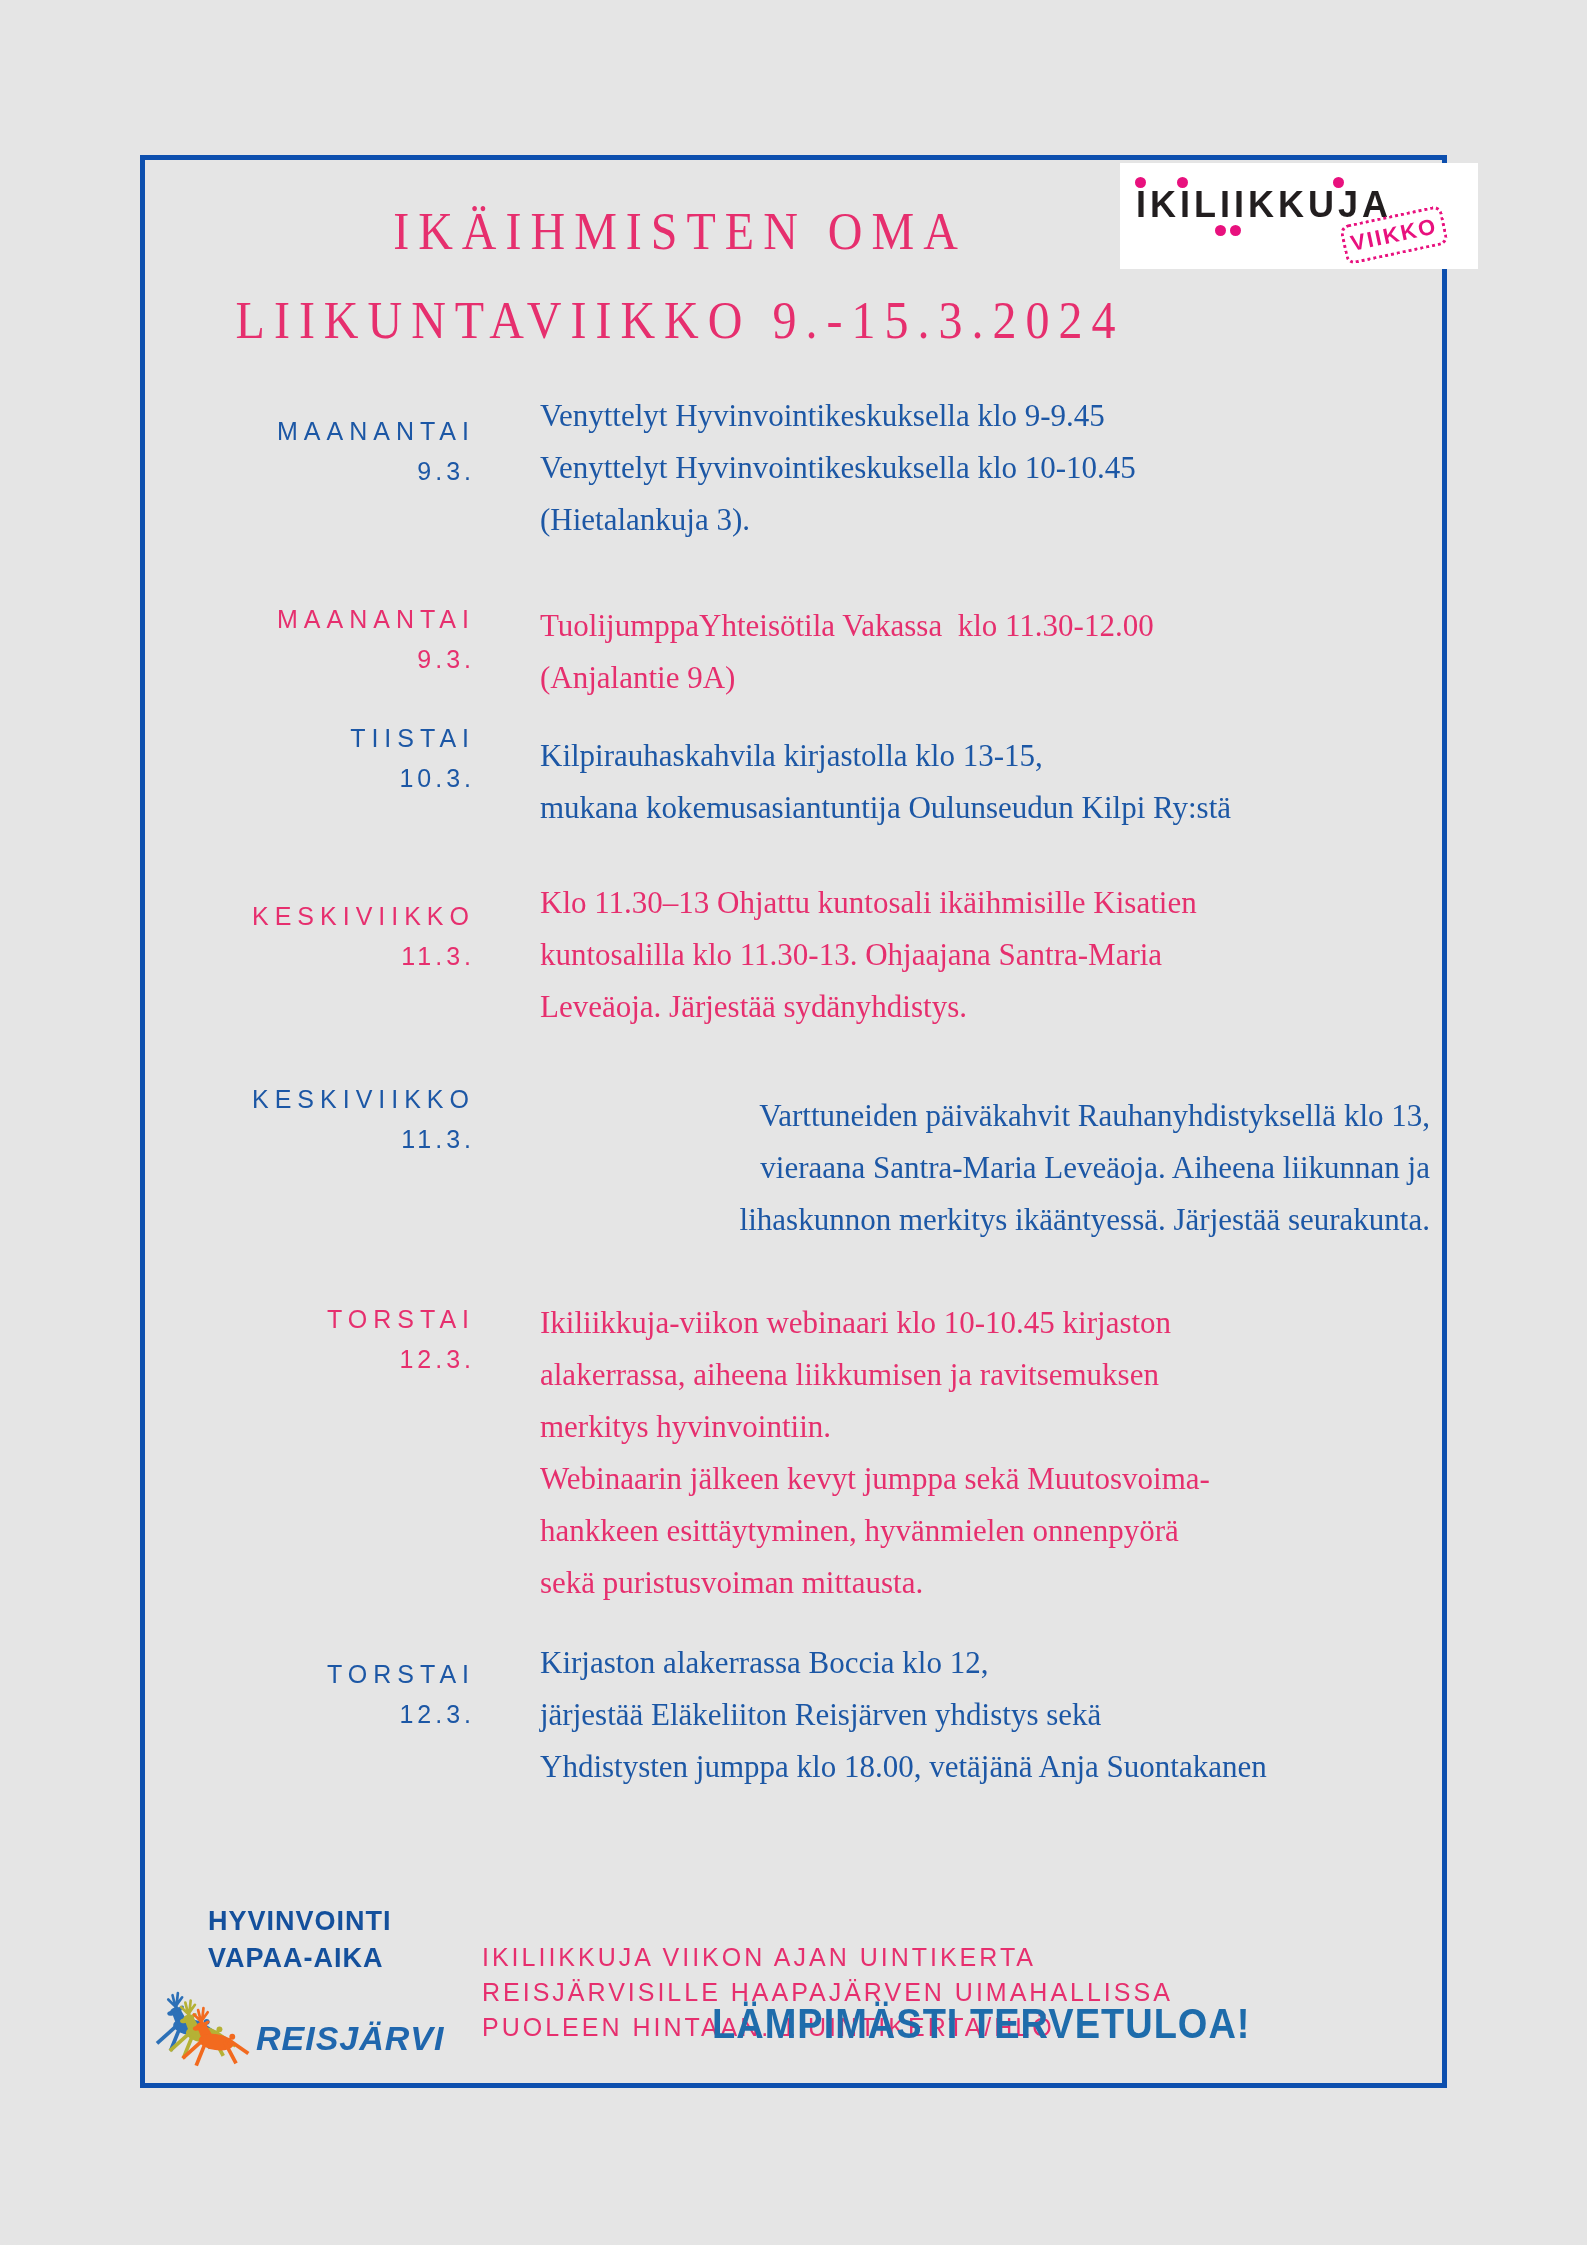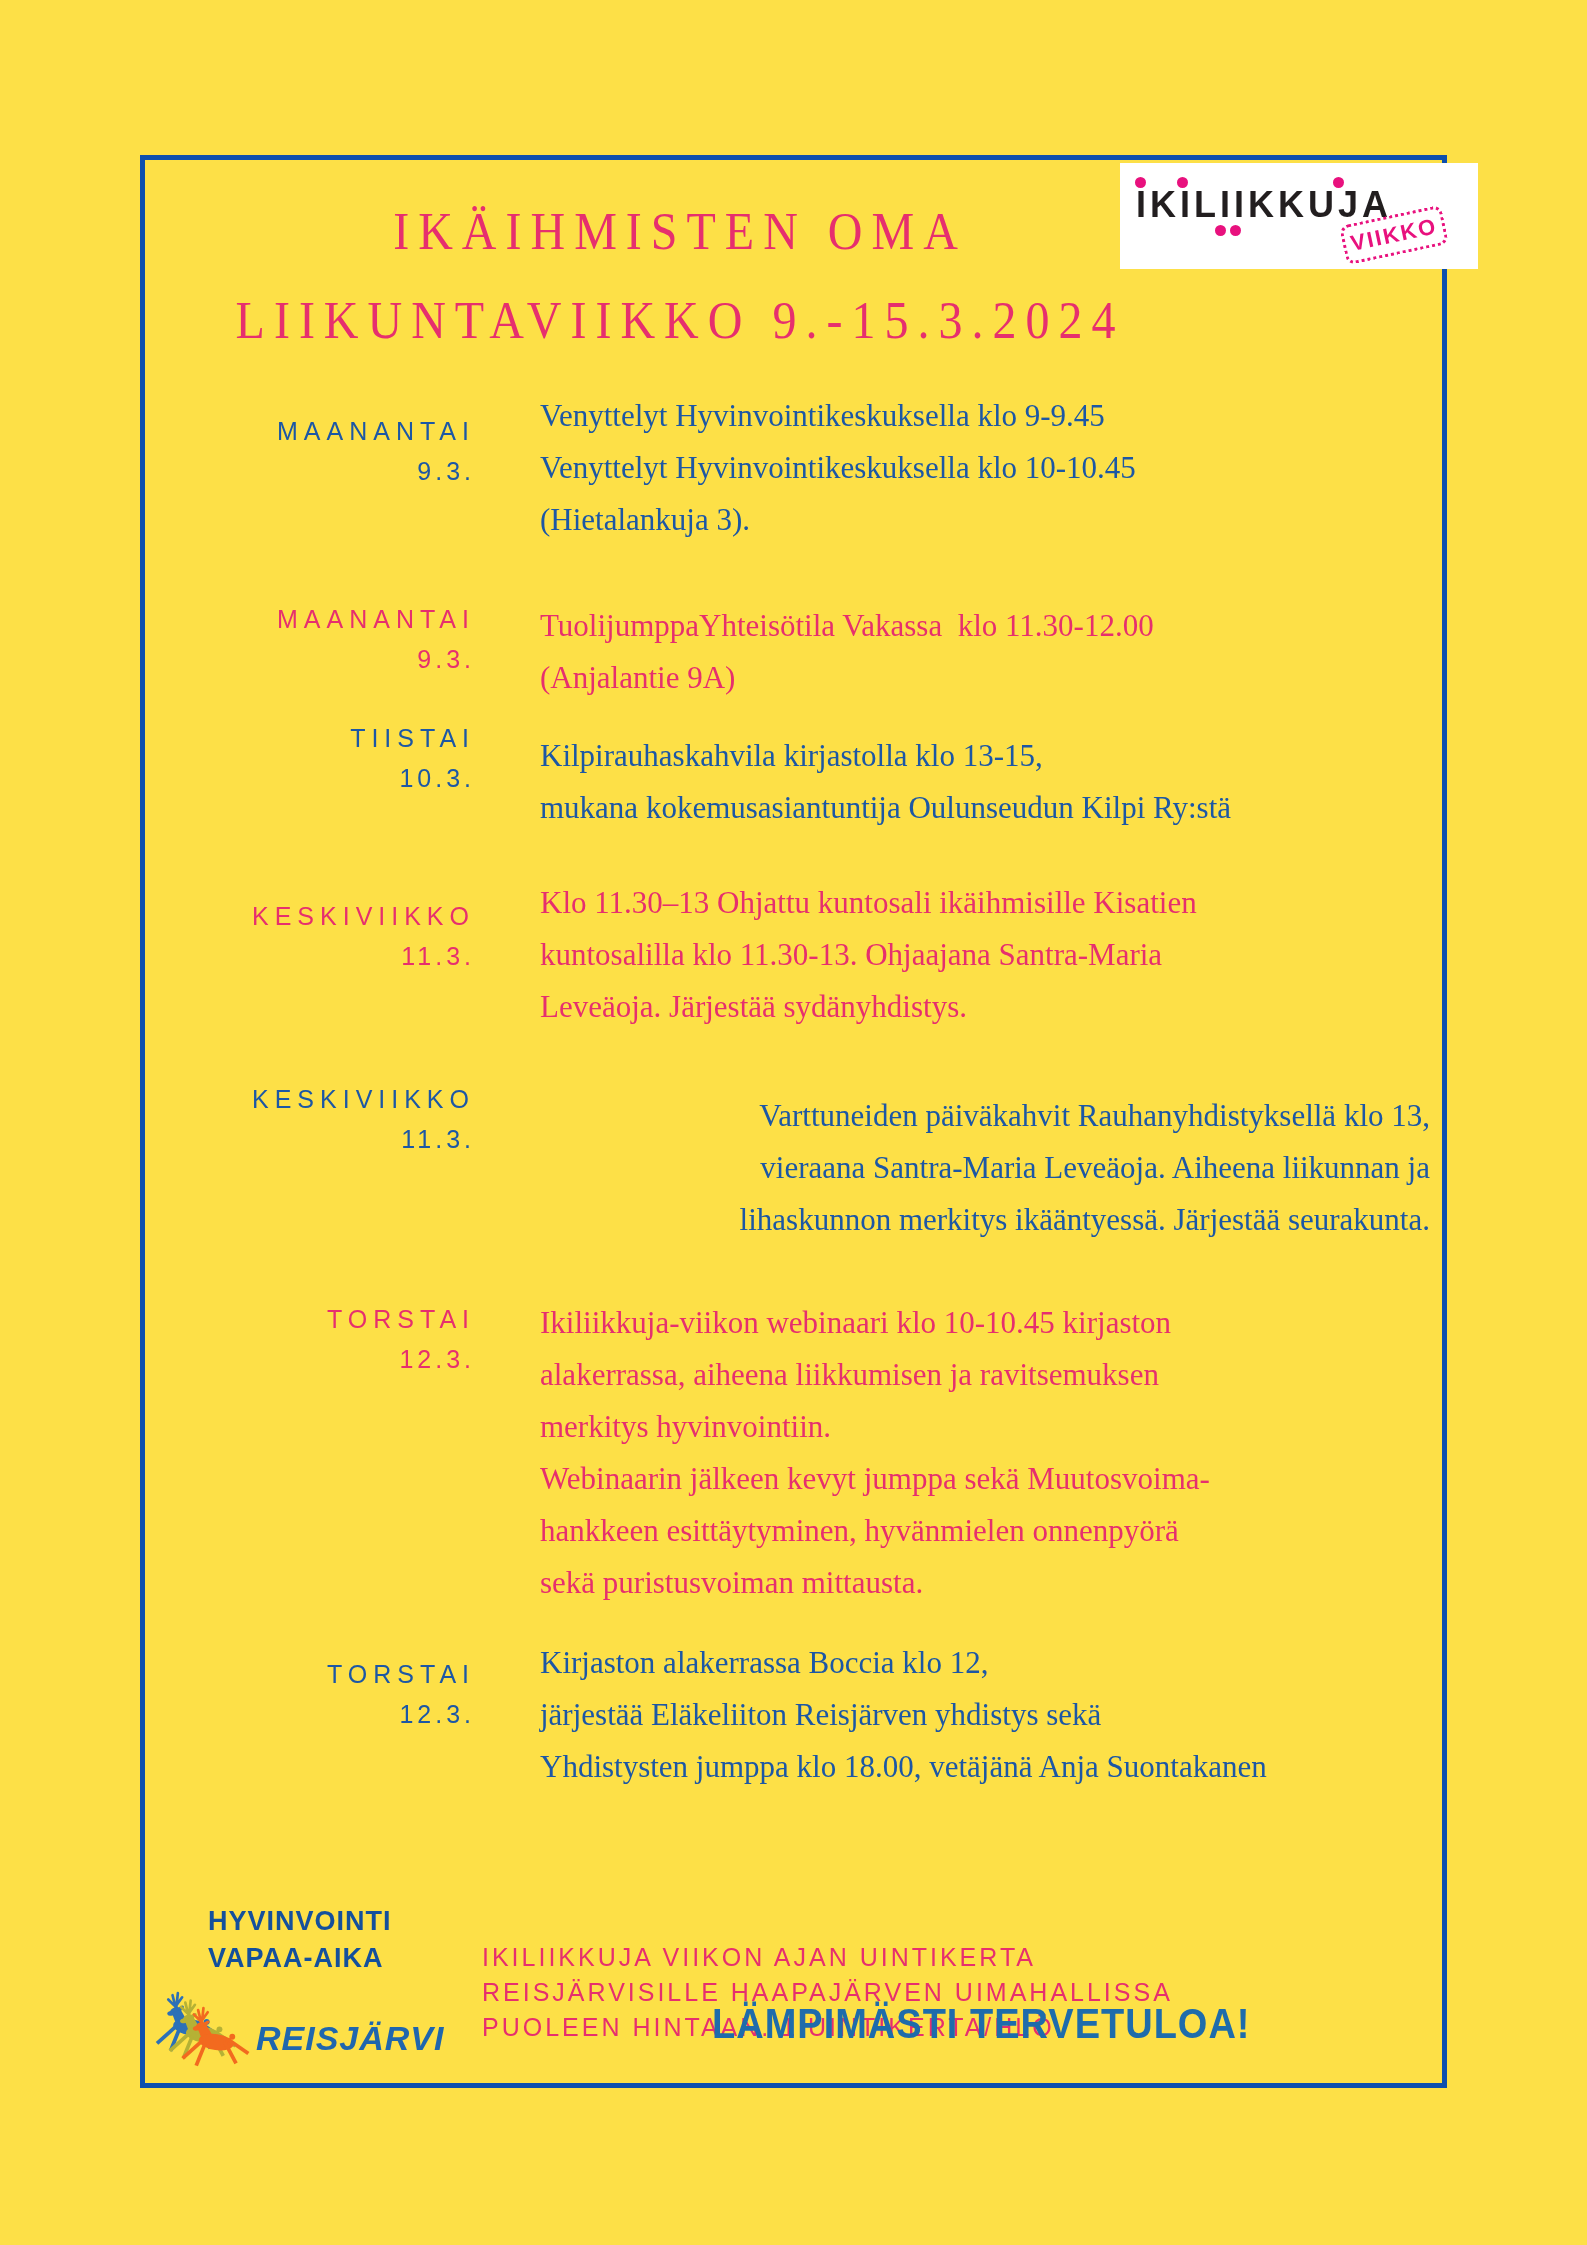--- a/index.html
+++ b/index.html
@@ -1,16 +1,16 @@
 <!DOCTYPE html>
 <html><head>
 <meta charset="utf-8">
 <style>
   html,body{margin:0;padding:0;background:#fcfcf2;}
-  .canvas{position:relative;width:1587px;height:2245px;background:#fde047;overflow:hidden;
+  .canvas{position:relative;width:1587px;height:2245px;background:#e5e5e5;overflow:hidden;
           font-family:"Liberation Sans",sans-serif;}
   .frame{position:absolute;left:140px;top:155px;width:1297px;height:1923px;
          border:5px solid #0d4fae;background:transparent;}
   
   .title{position:absolute;left:145px;top:186px;width:1070px;text-align:center;
          color:#e62f6e;font-family:"Liberation Serif",serif;font-size:48px;
          letter-spacing:9px;line-height:80px;transform:scaleY(1.12);transform-origin:center top;}
   
   .logo{position:absolute;left:1120px;top:163px;width:358px;height:106px;background:#ffffff;}
   .brand{position:absolute;left:16px;top:24px;font-size:36px;font-weight:bold;

